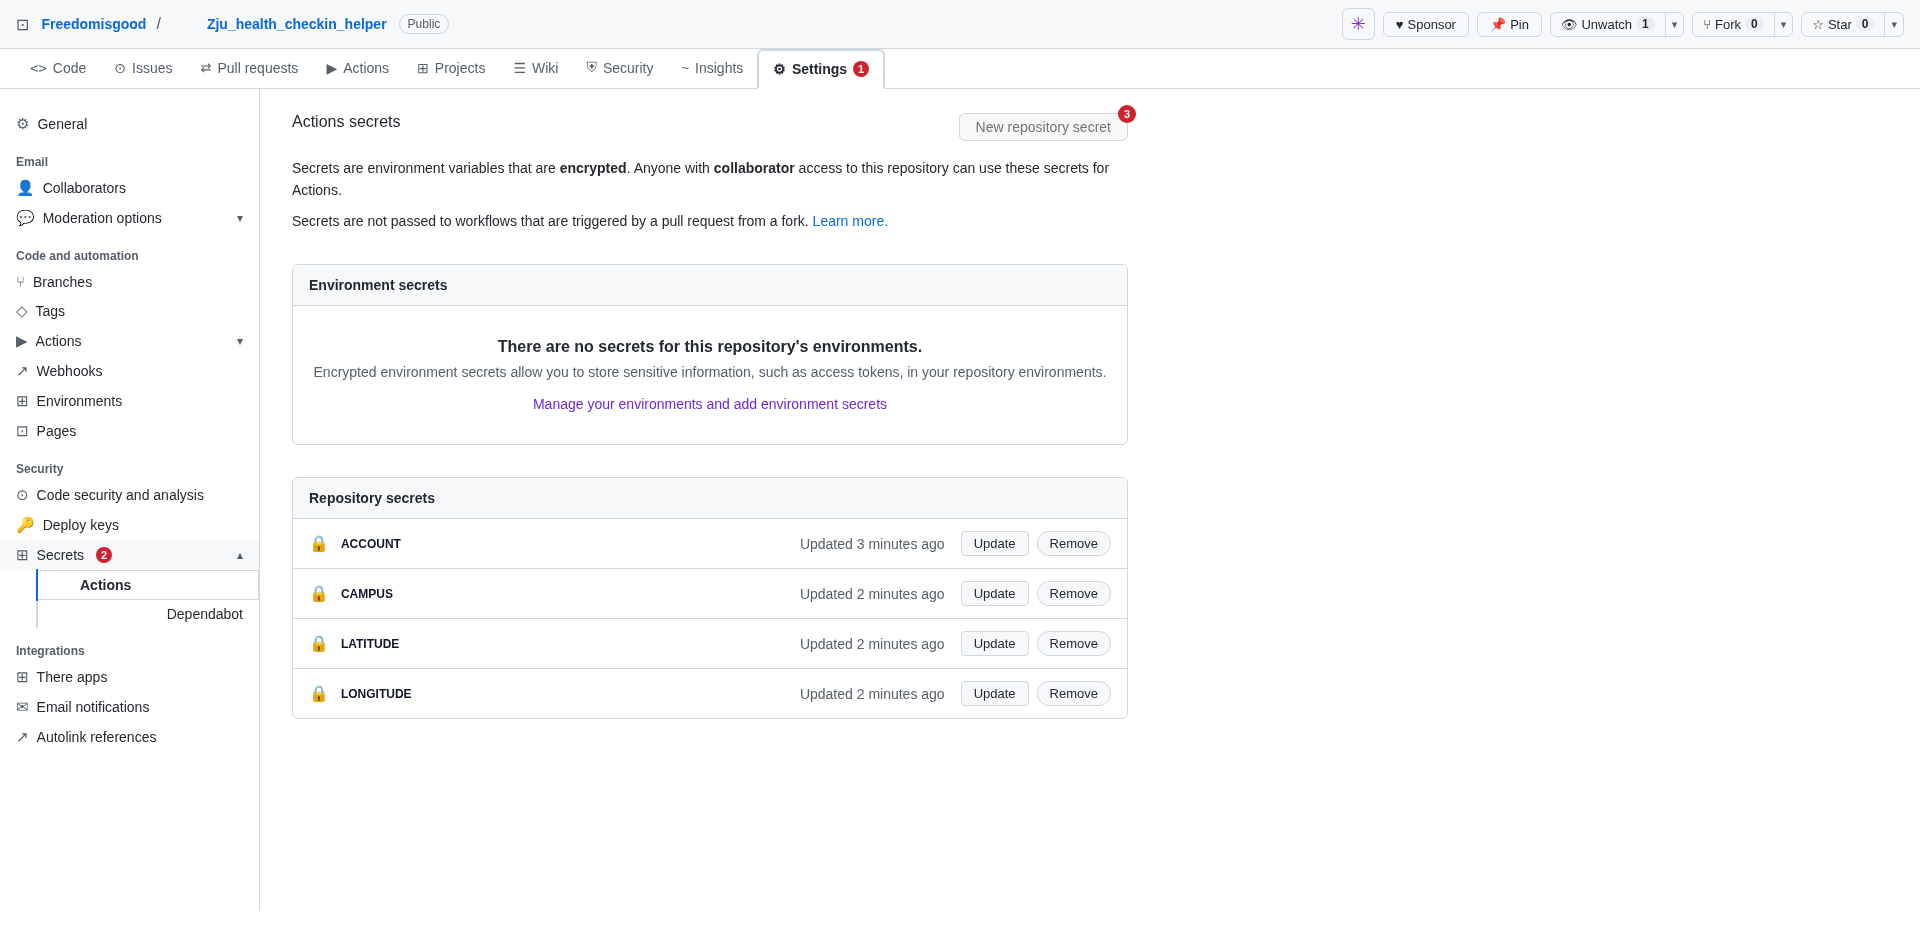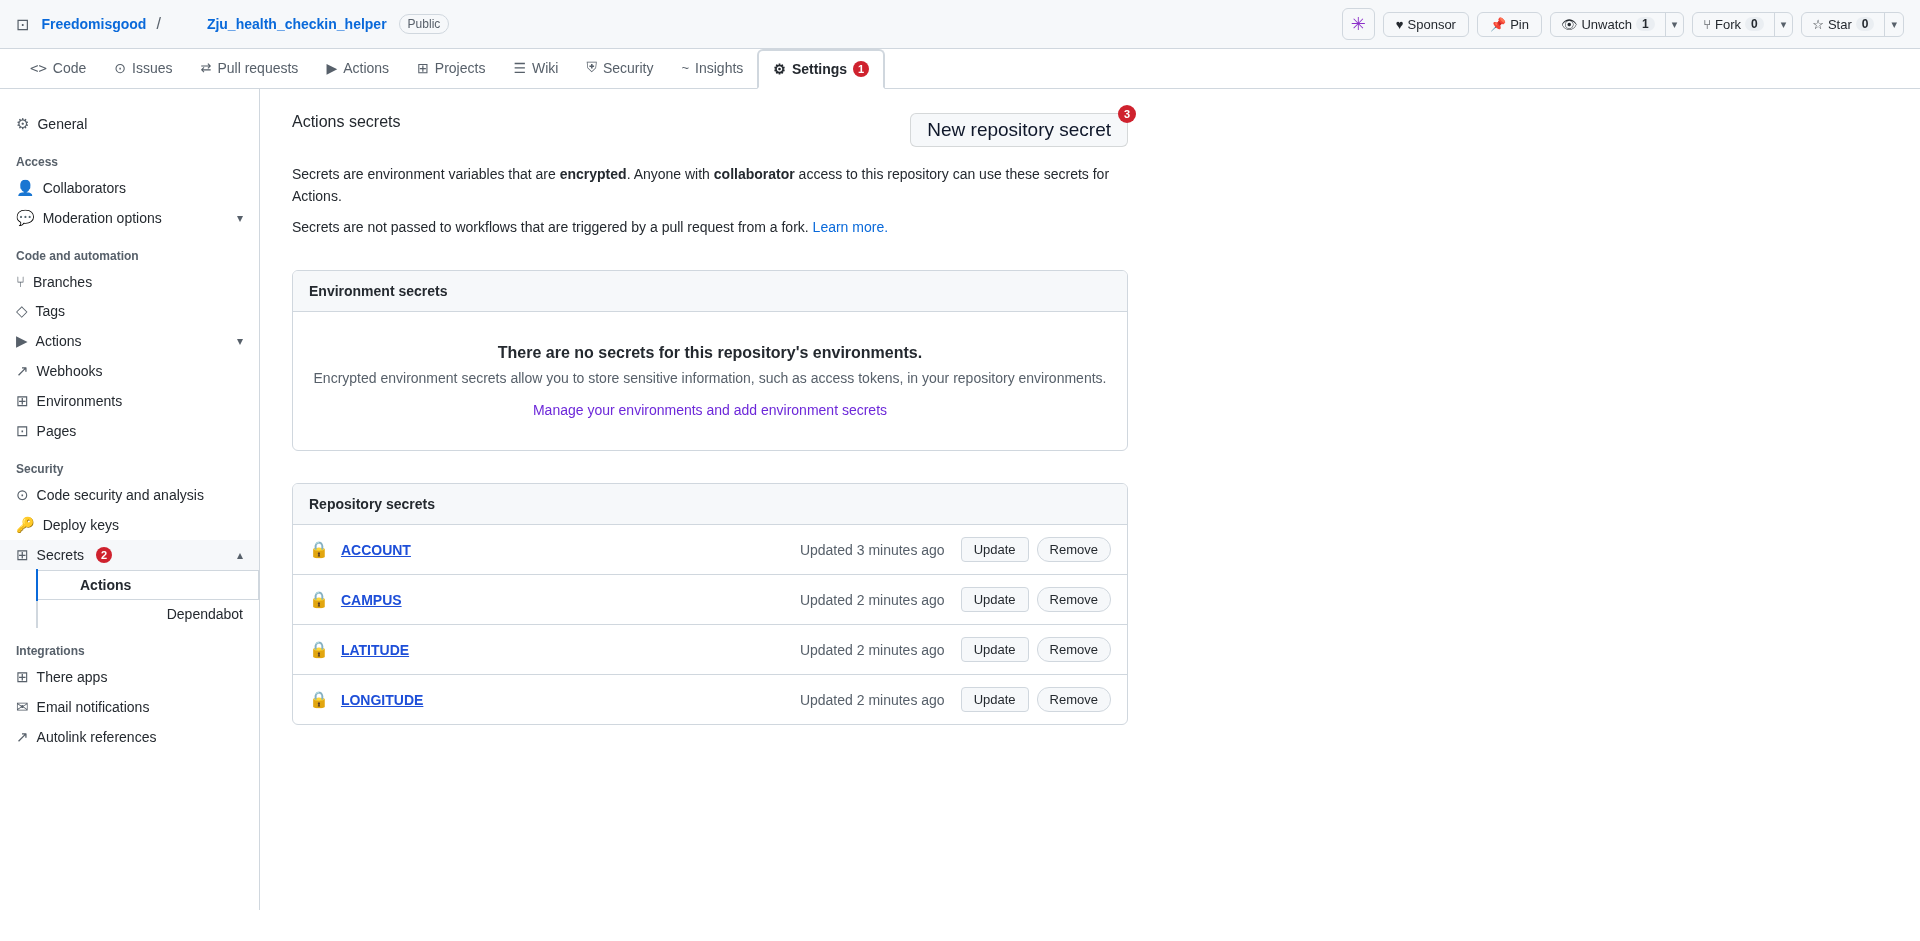--- a/index.html
+++ b/index.html
@@ -181,22 +181,22 @@
       justify-content: space-between;
       margin-bottom: 16px;
     }
     .content-title {
       font-size: 16px;
       font-weight: 400;
       color: #24292f;
     }
     .btn-new-secret {
       padding: 5px 16px;
-      font-size: 19px;
-      color: #0f172a;
+      font-size: 14px;
+      color: #737373;
       background: #f6f8fa;
       border: 1px solid rgba(27,31,36,0.15);
       border-radius: 6px;
       cursor: pointer;
       font-family: inherit;
       font-weight: 500;
       position: relative;
     }
     .btn-badge {
       position: absolute;
@@ -262,26 +262,25 @@
     
     .secret-row {
       display: flex;
       align-items: center;
       padding: 12px 16px;
       border-bottom: 1px solid #d0d7de;
     }
     .secret-row:last-child { border-bottom: none; }
     .lock-icon { color: #1a7f37; font-size: 16px; margin-right: 12px; }
     .secret-name {
-      color: #1d4ed8;
-      font-size: 14px;
+      color: #0f172a;
+      font-size: 12px;
       font-weight: 600;
       text-transform: uppercase;
       flex: 1;
-      text-decoration: underline;
     }
     .secret-updated {
       color: #57606a;
       font-size: 14px;
       margin-right: 16px;
     }
     .secret-actions {
       display: flex;
       gap: 8px;
     }
@@ -410,21 +409,21 @@
 </nav>
 
 <div class="main-content">
 
   <aside class="sidebar">
     <a class="sidebar-item">
       <span class="s-icon">⚙</span>
       <span>General</span>
     </a>
 
-    <div class="sidebar-section-label">Access</div>
+    <div class="sidebar-section-label">Email</div>
 
     <a class="sidebar-item">
       <span class="s-icon">👤</span>
       <span>Collaborators</span>
     </a>
 
     <div class="sidebar-item-with-arrow">
       <div class="sidebar-item-left">
         <span class="s-icon">💬</span>
         <span>Moderation options</span>

